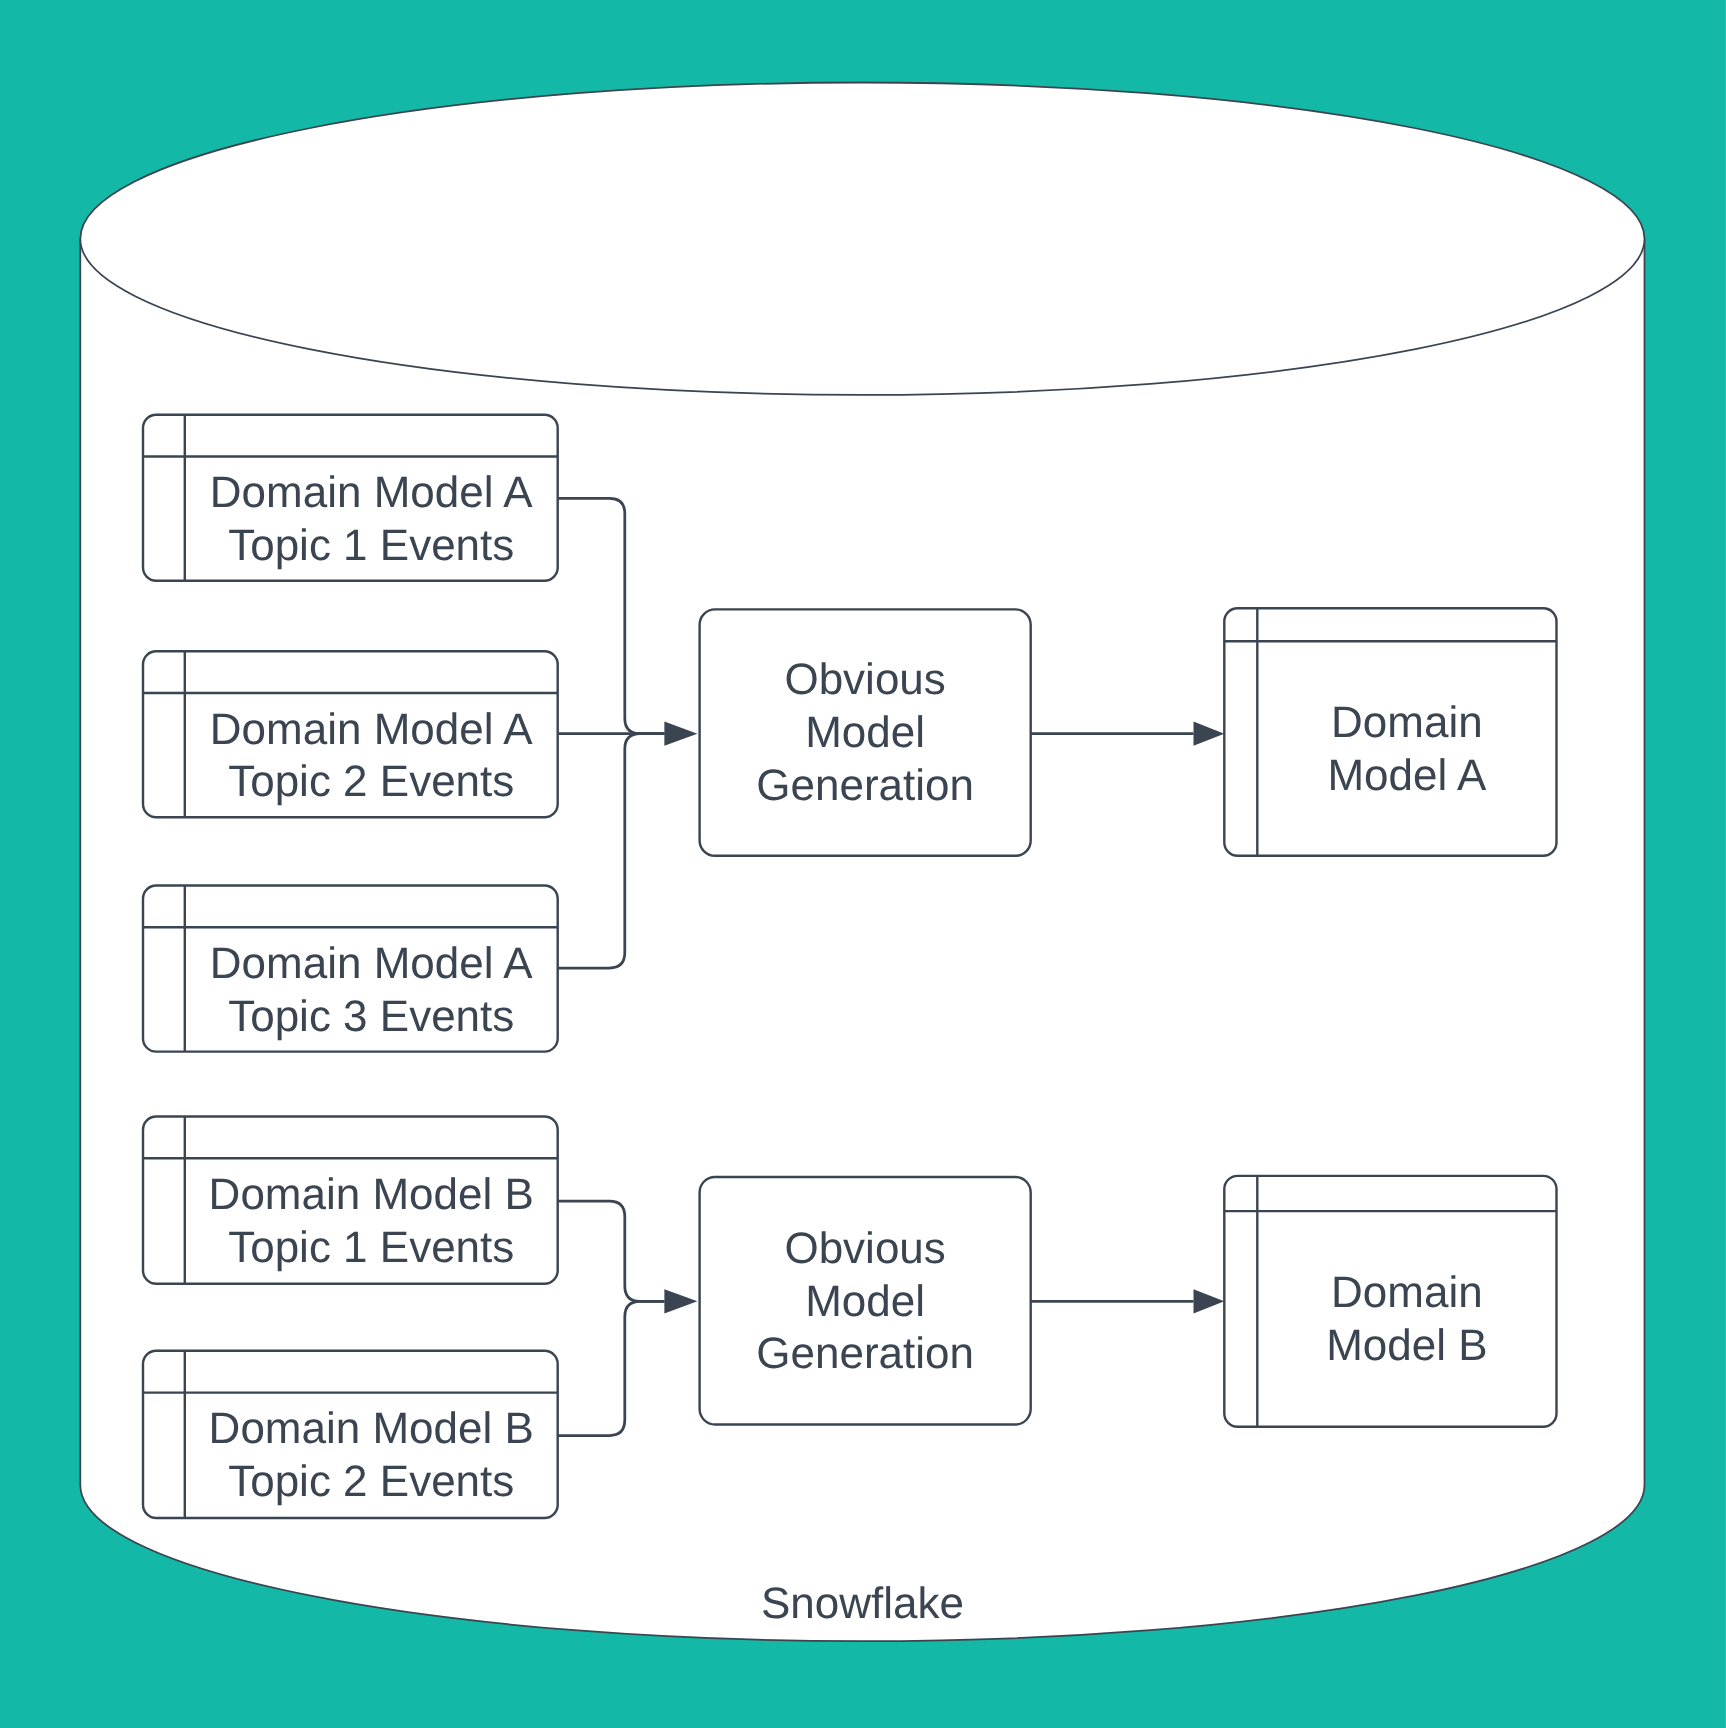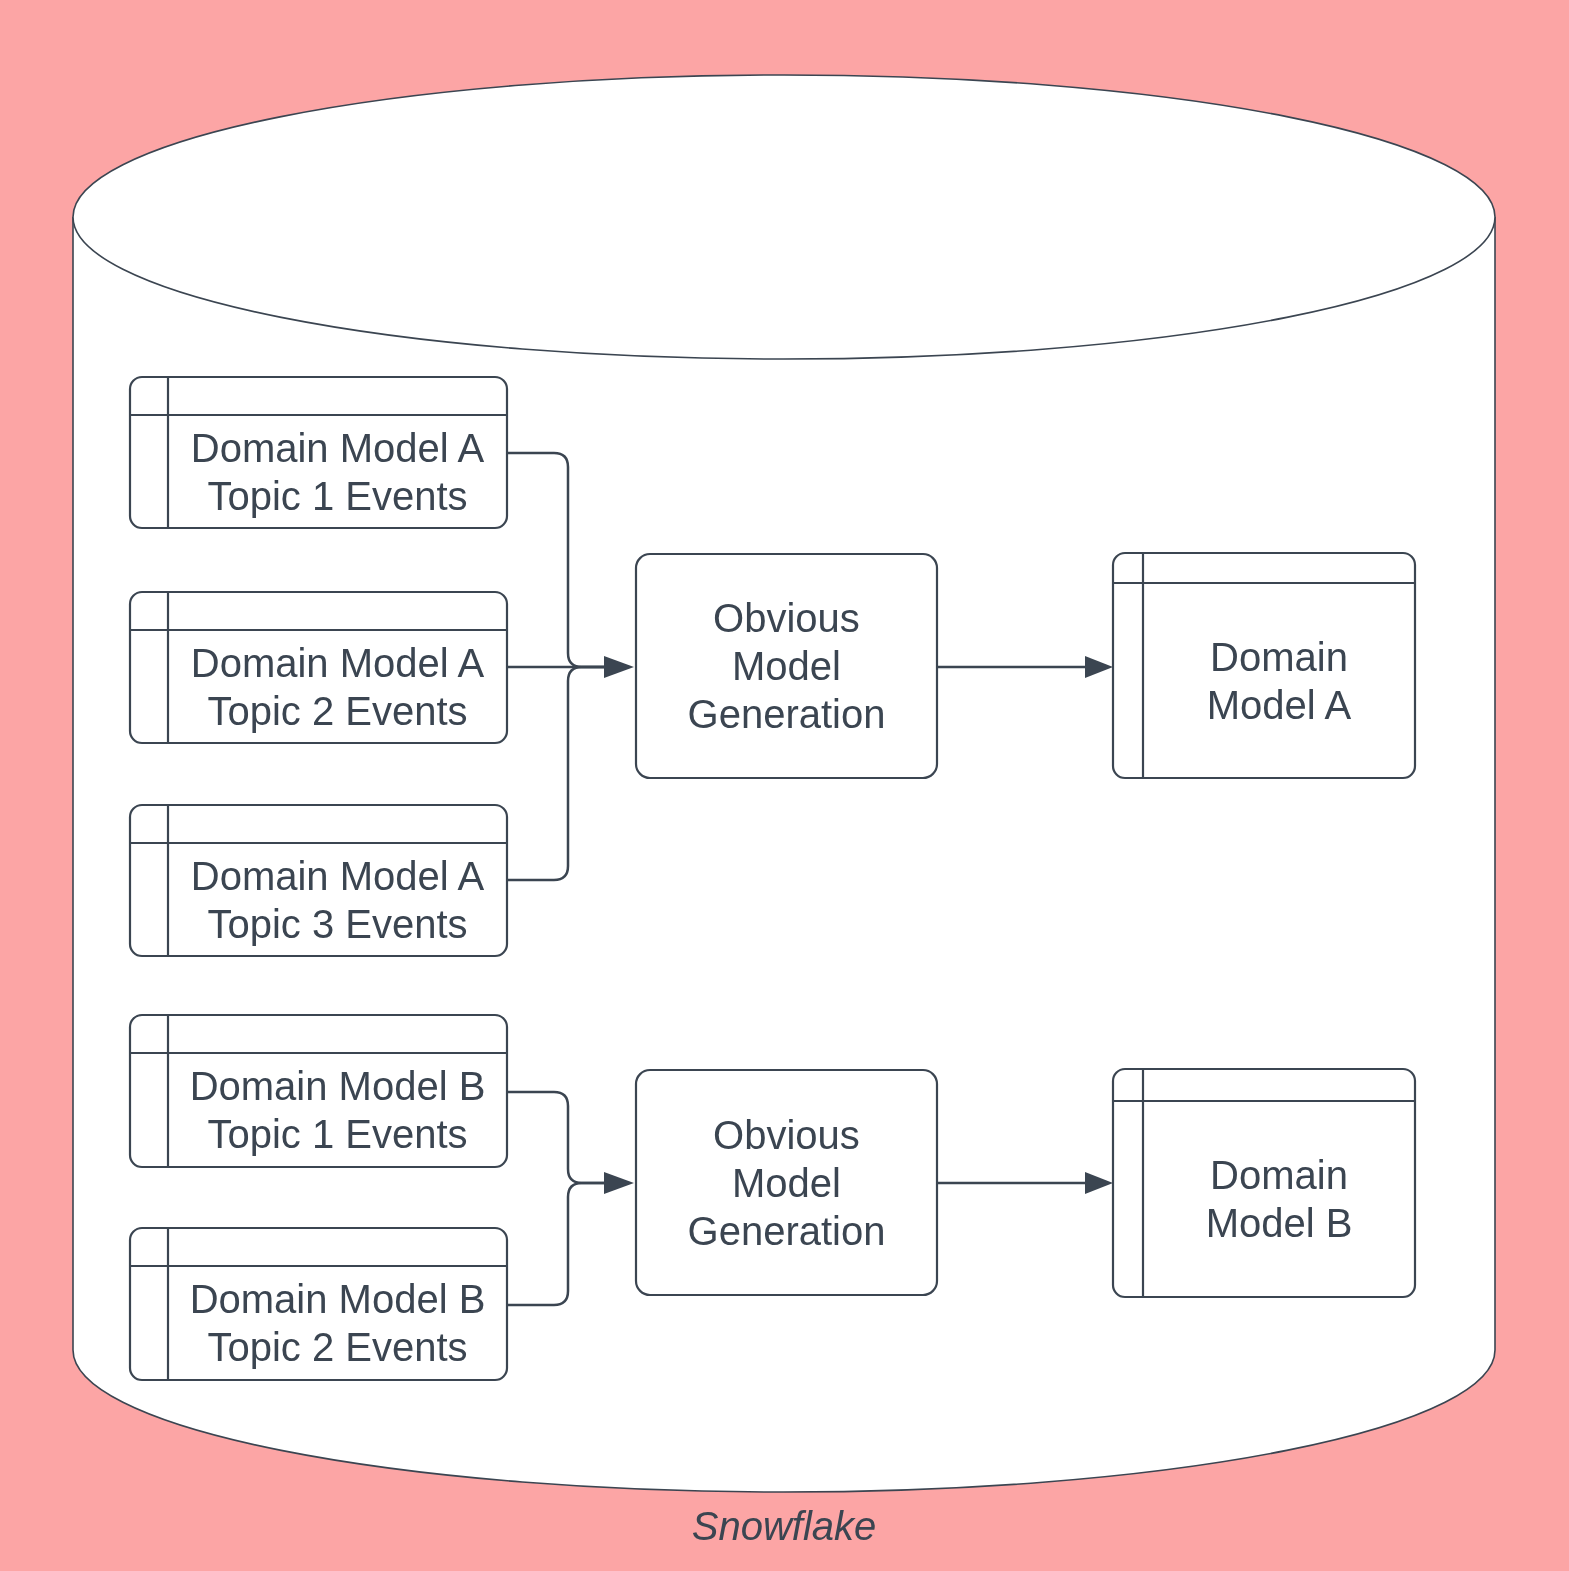--- a/index.html
+++ b/index.html
@@ -4,21 +4,21 @@
 <style>
   html, body {
     margin: 0;
     padding: 0;
     background: #ffffff;
   }
   .canvas {
     position: relative;
     width: 1569px;
     height: 1571px;
-    background: #fca5a5;
+    background: #14b8a6;
     font-family: "Liberation Sans", "DejaVu Sans", sans-serif;
     overflow: hidden;
   }
   .shapes {
     position: absolute;
     left: 0;
     top: 0;
   }
   .label {
     position: absolute;
@@ -130,15 +130,15 @@
   <div class="label" style="left:636px; top:1070px; width:301px; height:225px;">Obvious
 Model
 Generation</div>
 
   <div class="label" style="left:1143px; top:583px; width:272px; height:195px;">Domain
 Model A</div>
 
   <div class="label" style="left:1143px; top:1101px; width:272px; height:196px;">Domain
 Model B</div>
 
-  <div class="label single" style="left:534px; top:1500px; width:500px; height:52px;font-style:italic;">Snowflake</div>
+  <div class="label single" style="left:534px; top:1432px; width:500px; height:52px;">Snowflake</div>
 
 </div>
 
 </body></html>

